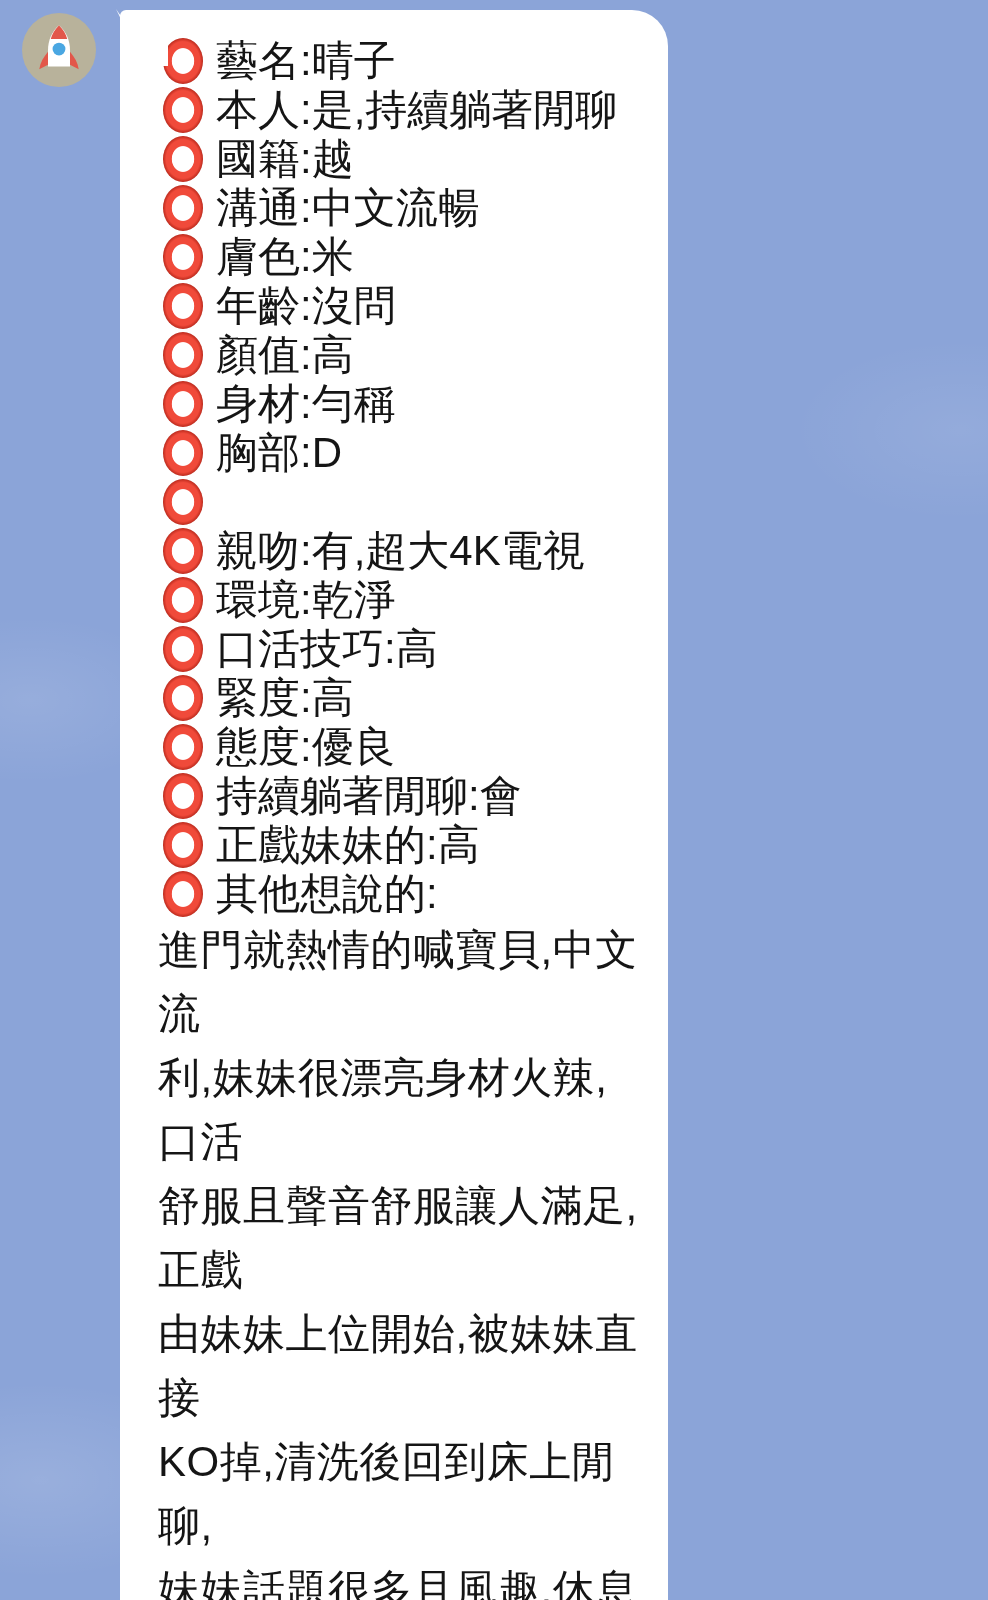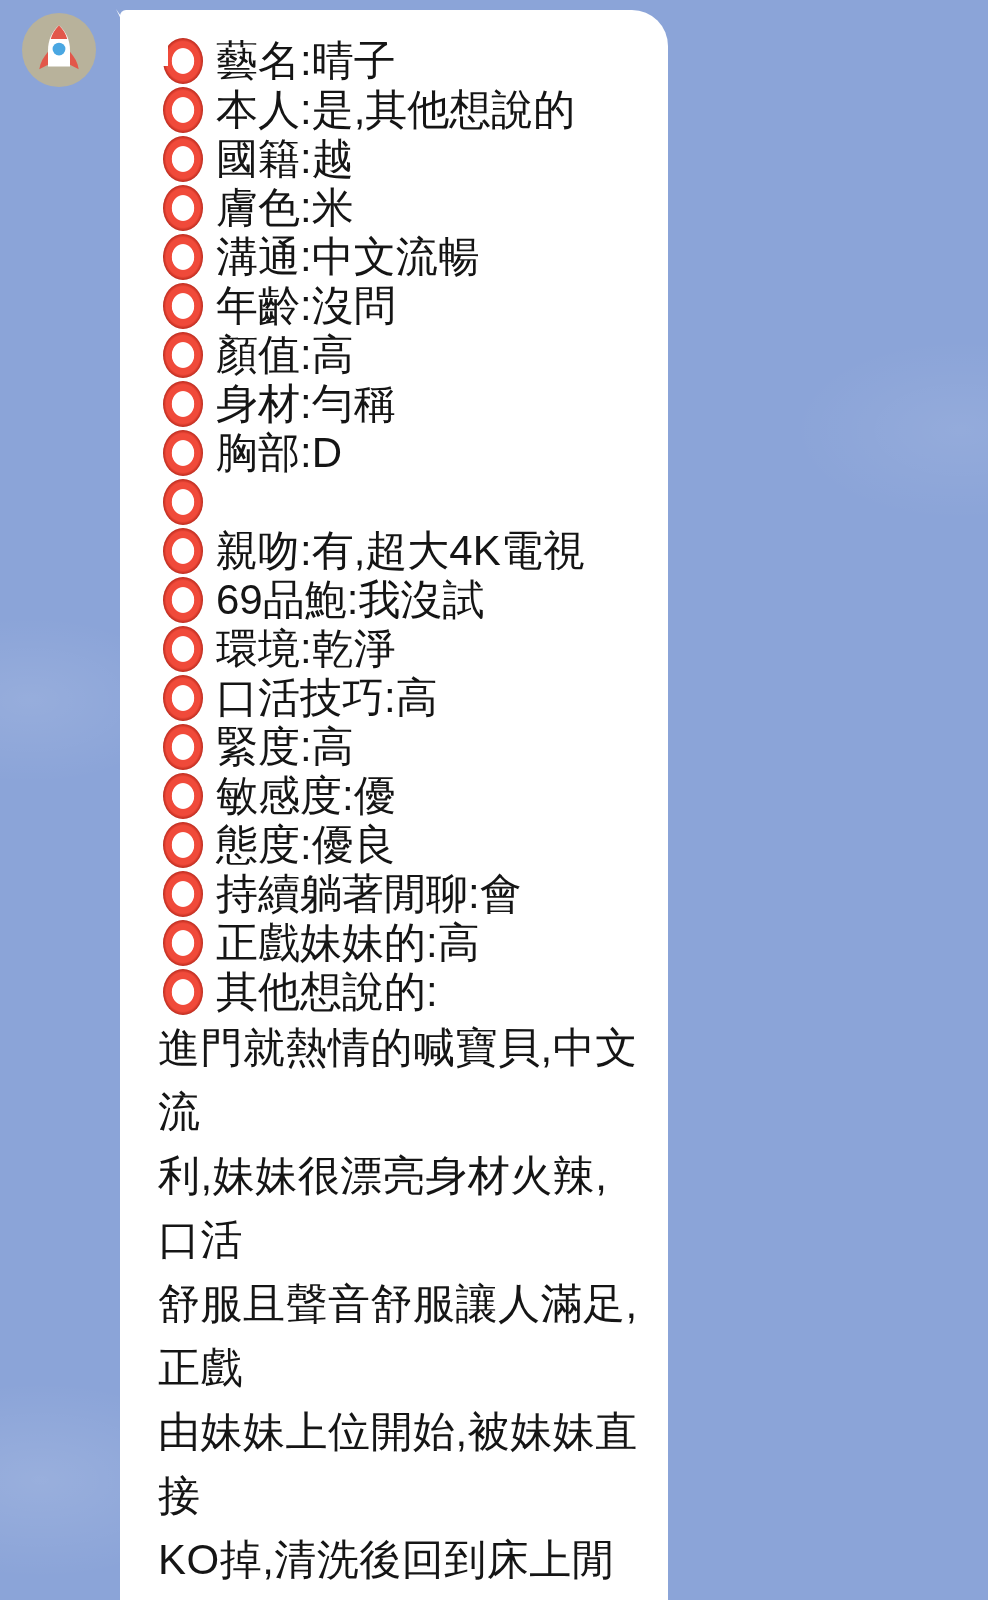--- a/index.html
+++ b/index.html
@@ -75,33 +75,33 @@
     <svg class="tail" viewBox="0 0 54 58">
       <path d="M2,1 C14,21 34,27 54,19 L54,58 L12,58 C16,42 12,19 2,1 Z" fill="#ffffff"></path>
     </svg>
 
     <div class="row">
       <span class="ring"></span>
       <span class="row-text">藝名:晴子</span>
     </div>
     <div class="row">
       <span class="ring"></span>
-      <span class="row-text">本人:是,其他想說的</span>
+      <span class="row-text">本人:是,持續躺著閒聊</span>
     </div>
     <div class="row">
       <span class="ring"></span>
       <span class="row-text">國籍:越</span>
     </div>
     <div class="row">
       <span class="ring"></span>
-      <span class="row-text">膚色:米</span>
+      <span class="row-text">溝通:中文流暢</span>
     </div>
     <div class="row">
       <span class="ring"></span>
-      <span class="row-text">溝通:中文流暢</span>
+      <span class="row-text">膚色:米</span>
     </div>
     <div class="row">
       <span class="ring"></span>
       <span class="row-text">年齡:沒問</span>
     </div>
     <div class="row">
       <span class="ring"></span>
       <span class="row-text">顏值:高</span>
     </div>
     <div class="row">
@@ -114,37 +114,29 @@
     </div>
     <div class="row">
       <span class="ring"></span>
     </div>
     <div class="row">
       <span class="ring"></span>
       <span class="row-text">親吻:有,超大4K電視</span>
     </div>
     <div class="row">
       <span class="ring"></span>
-      <span class="row-text">69品鮑:我沒試</span>
-    </div>
-    <div class="row">
-      <span class="ring"></span>
       <span class="row-text">環境:乾淨</span>
     </div>
     <div class="row">
       <span class="ring"></span>
       <span class="row-text">口活技巧:高</span>
     </div>
     <div class="row">
       <span class="ring"></span>
       <span class="row-text">緊度:高</span>
-    </div>
-    <div class="row">
-      <span class="ring"></span>
-      <span class="row-text">敏感度:優</span>
     </div>
     <div class="row">
       <span class="ring"></span>
       <span class="row-text">態度:優良</span>
     </div>
     <div class="row">
       <span class="ring"></span>
       <span class="row-text">持續躺著閒聊:會</span>
     </div>
     <div class="row">

